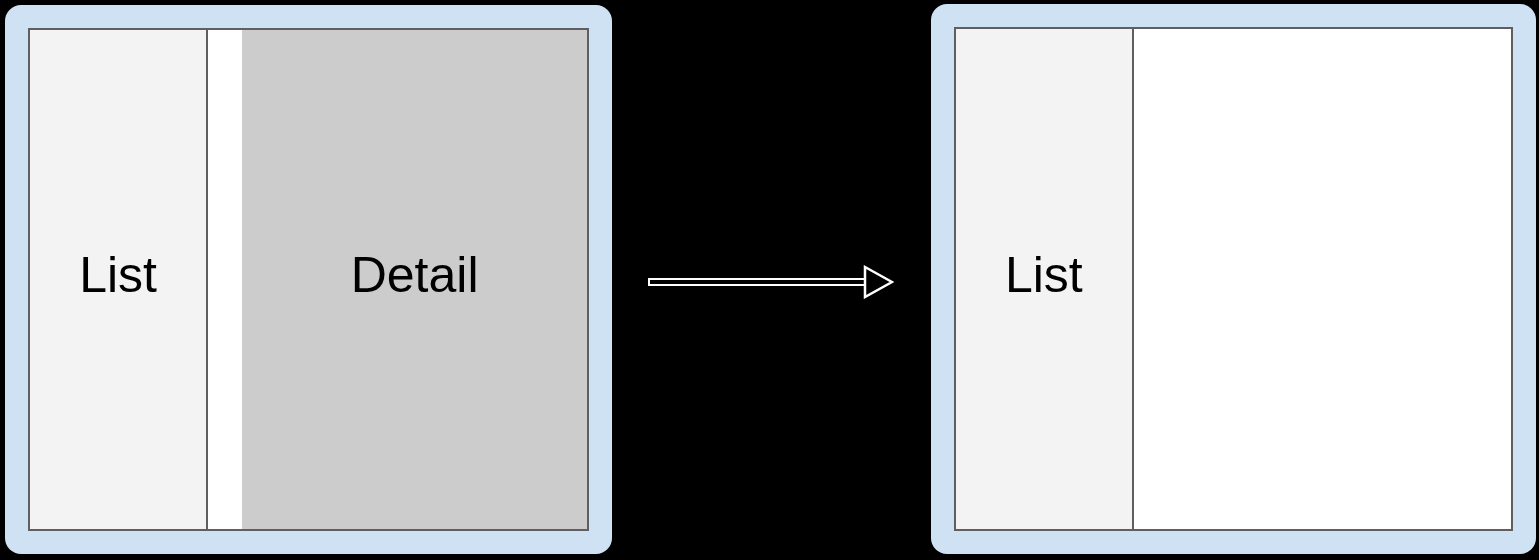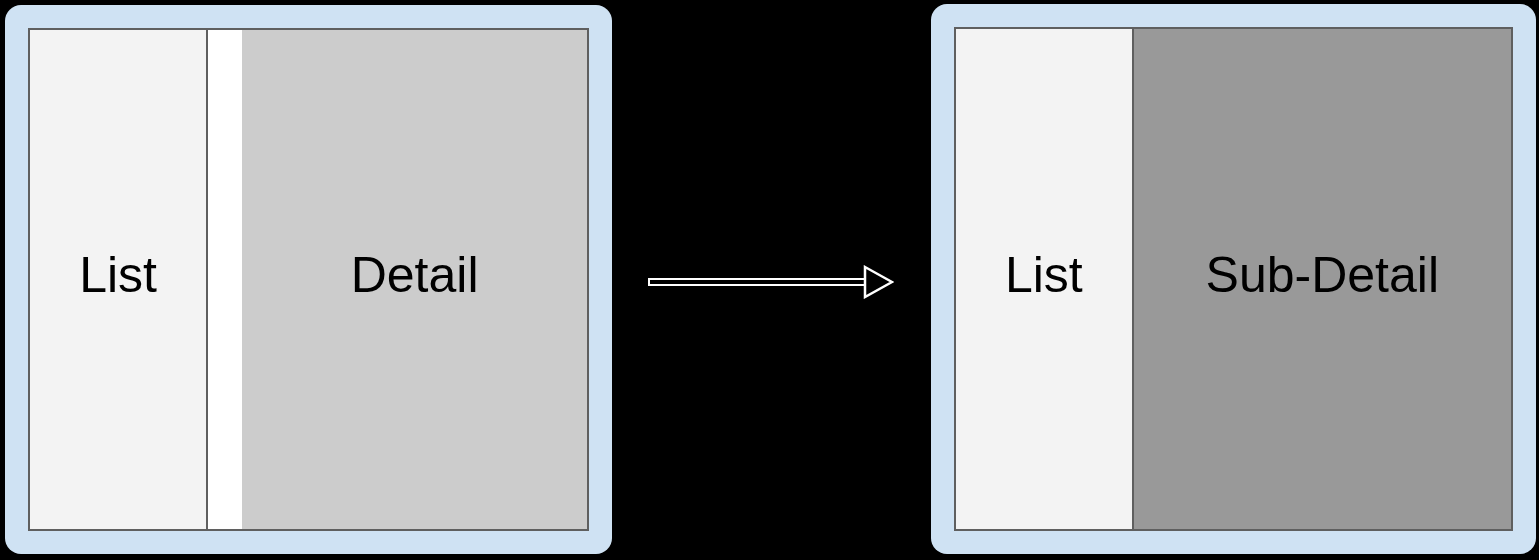--- a/index.html
+++ b/index.html
@@ -95,19 +95,16 @@
       <rect x="1" y="14" width="216" height="6" fill="#000000" stroke="#ffffff" stroke-width="2"></rect>
       <polygon points="217,2 244,17 217,32" fill="#000000" stroke="#ffffff" stroke-width="2.5" stroke-linejoin="miter"></polygon>
     </svg>
   </div>
 
   <div class="device after" style="background-color: rgb(207, 226, 243);">
     <div class="screen">
       <div class="pane list" style="background-color: rgb(243, 243, 243);">
         <span class="label">List</span>
       </div>
-      <div class="pane detail" style="background-color: rgb(153, 153, 153);">
-        <span class="label">Sub-Detail</span>
-      </div>
     </div>
   </div>
 
 </div>
 
 </body></html>

